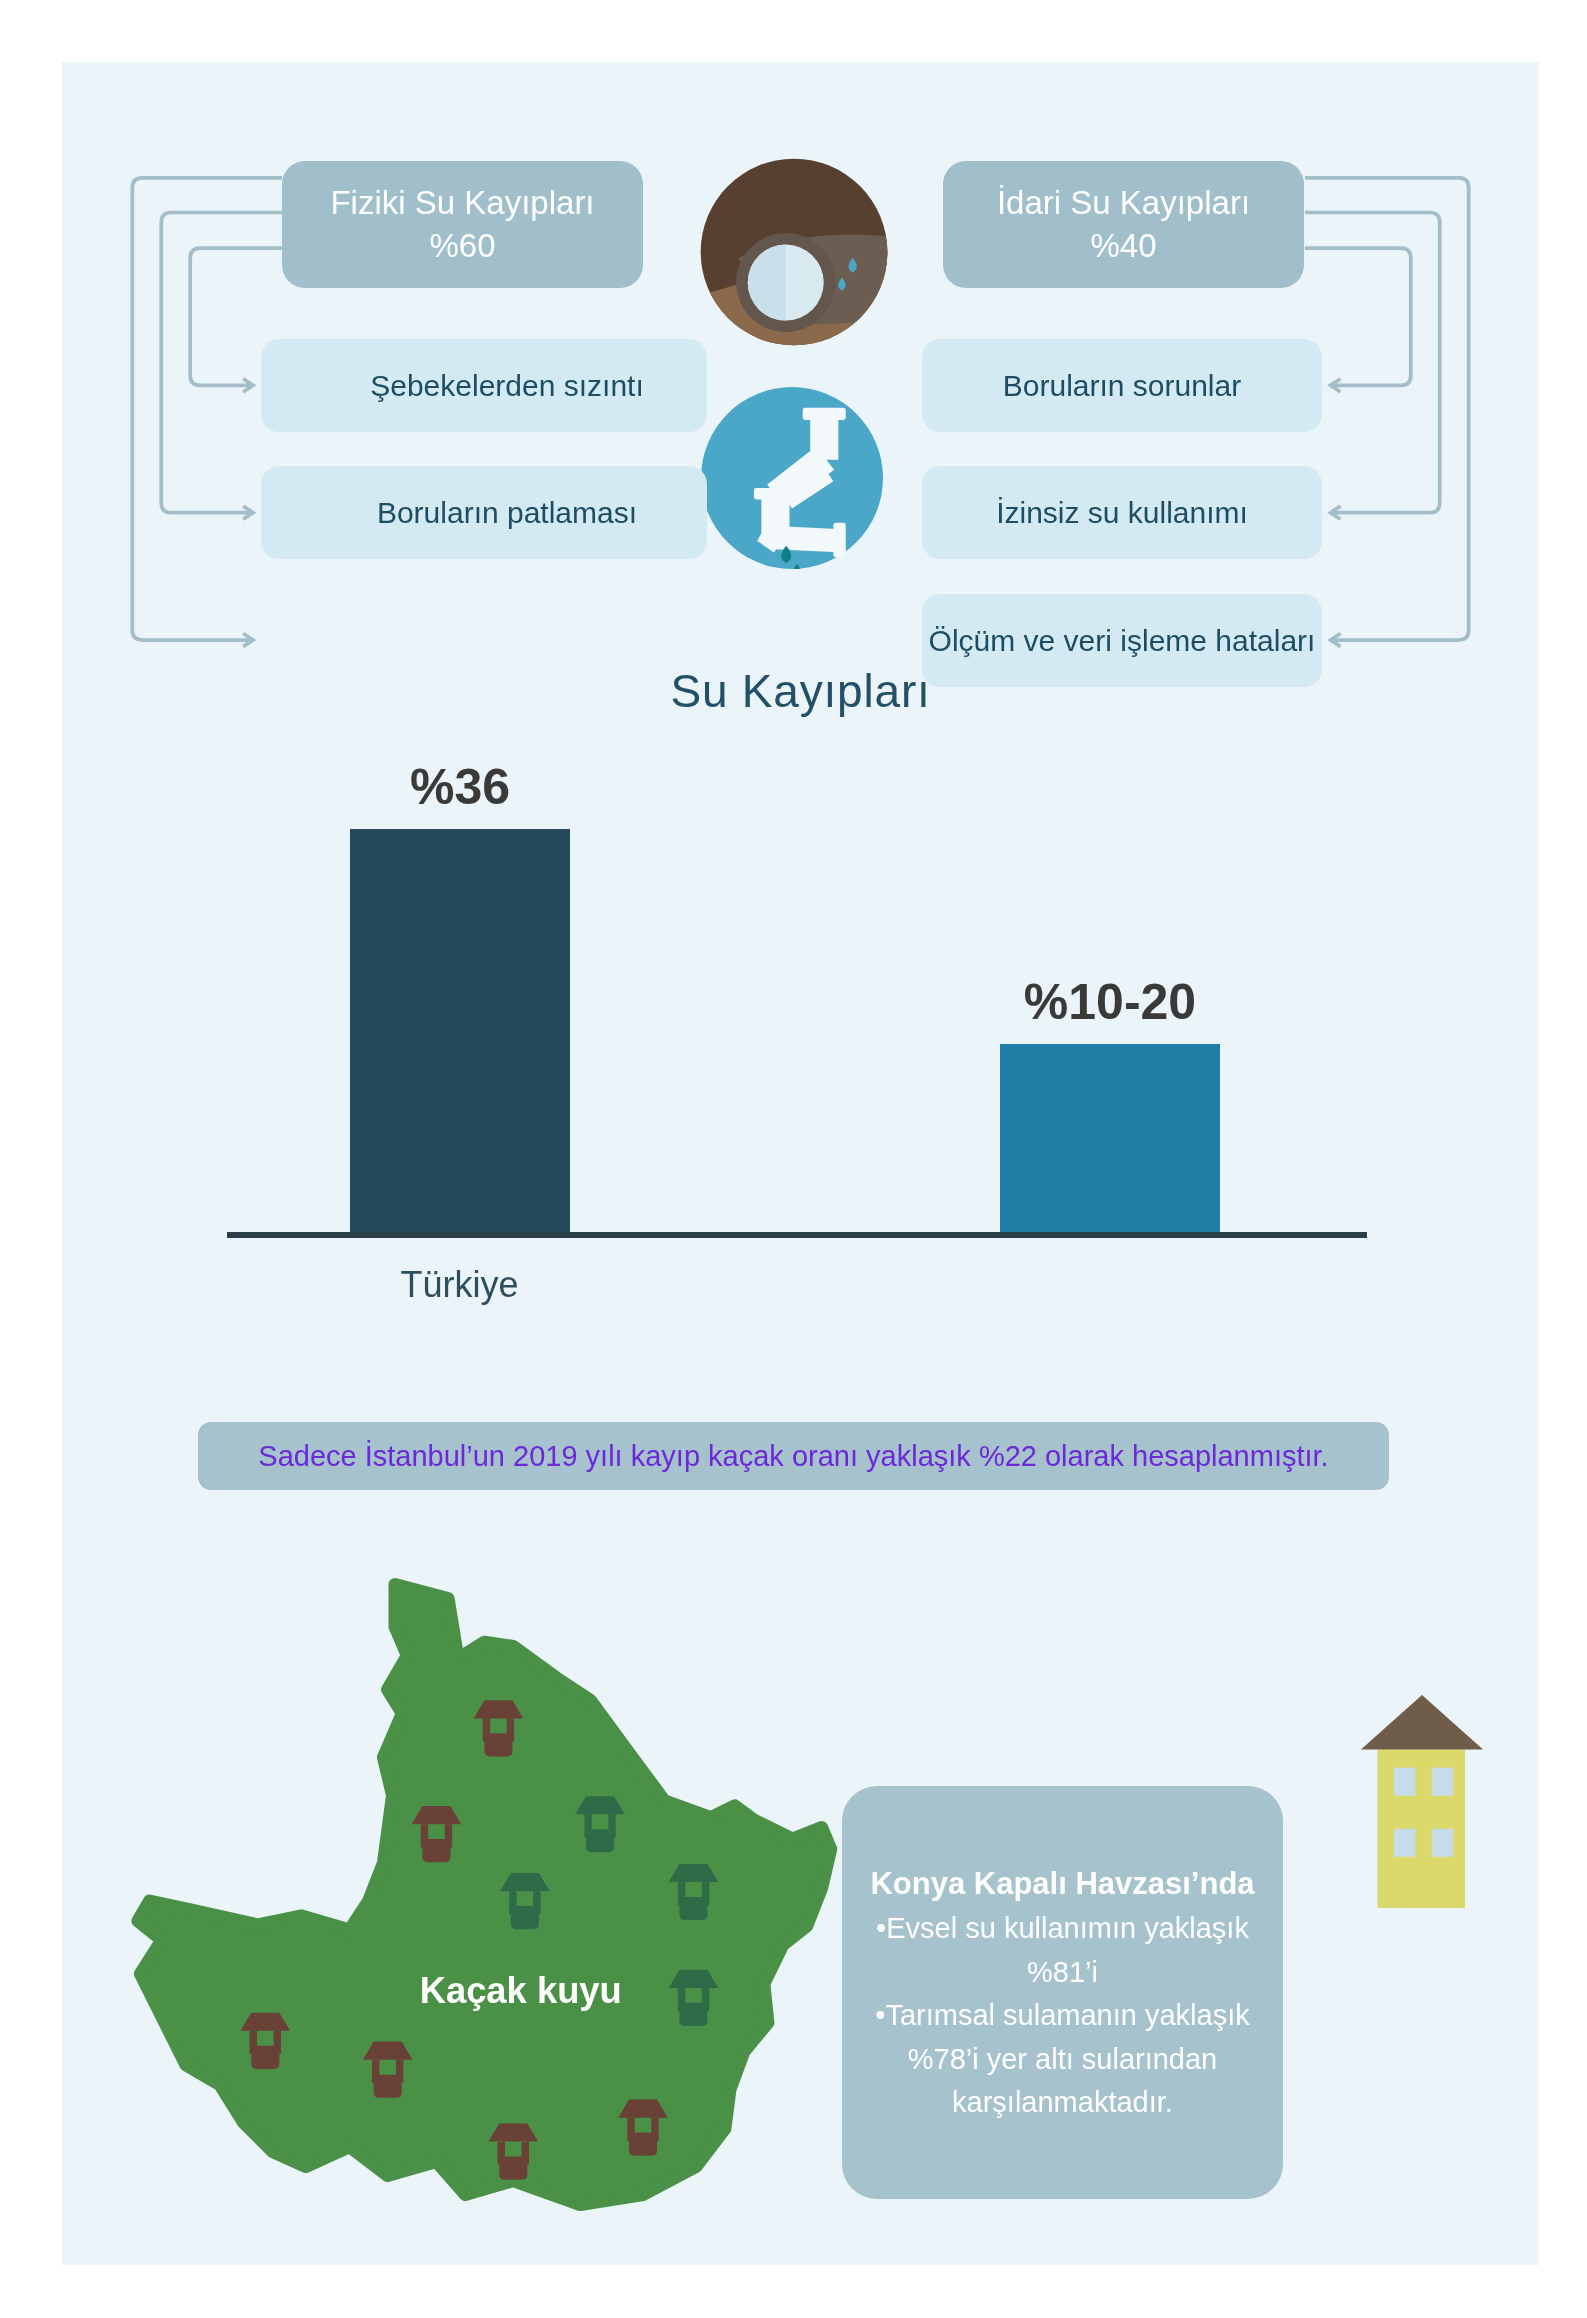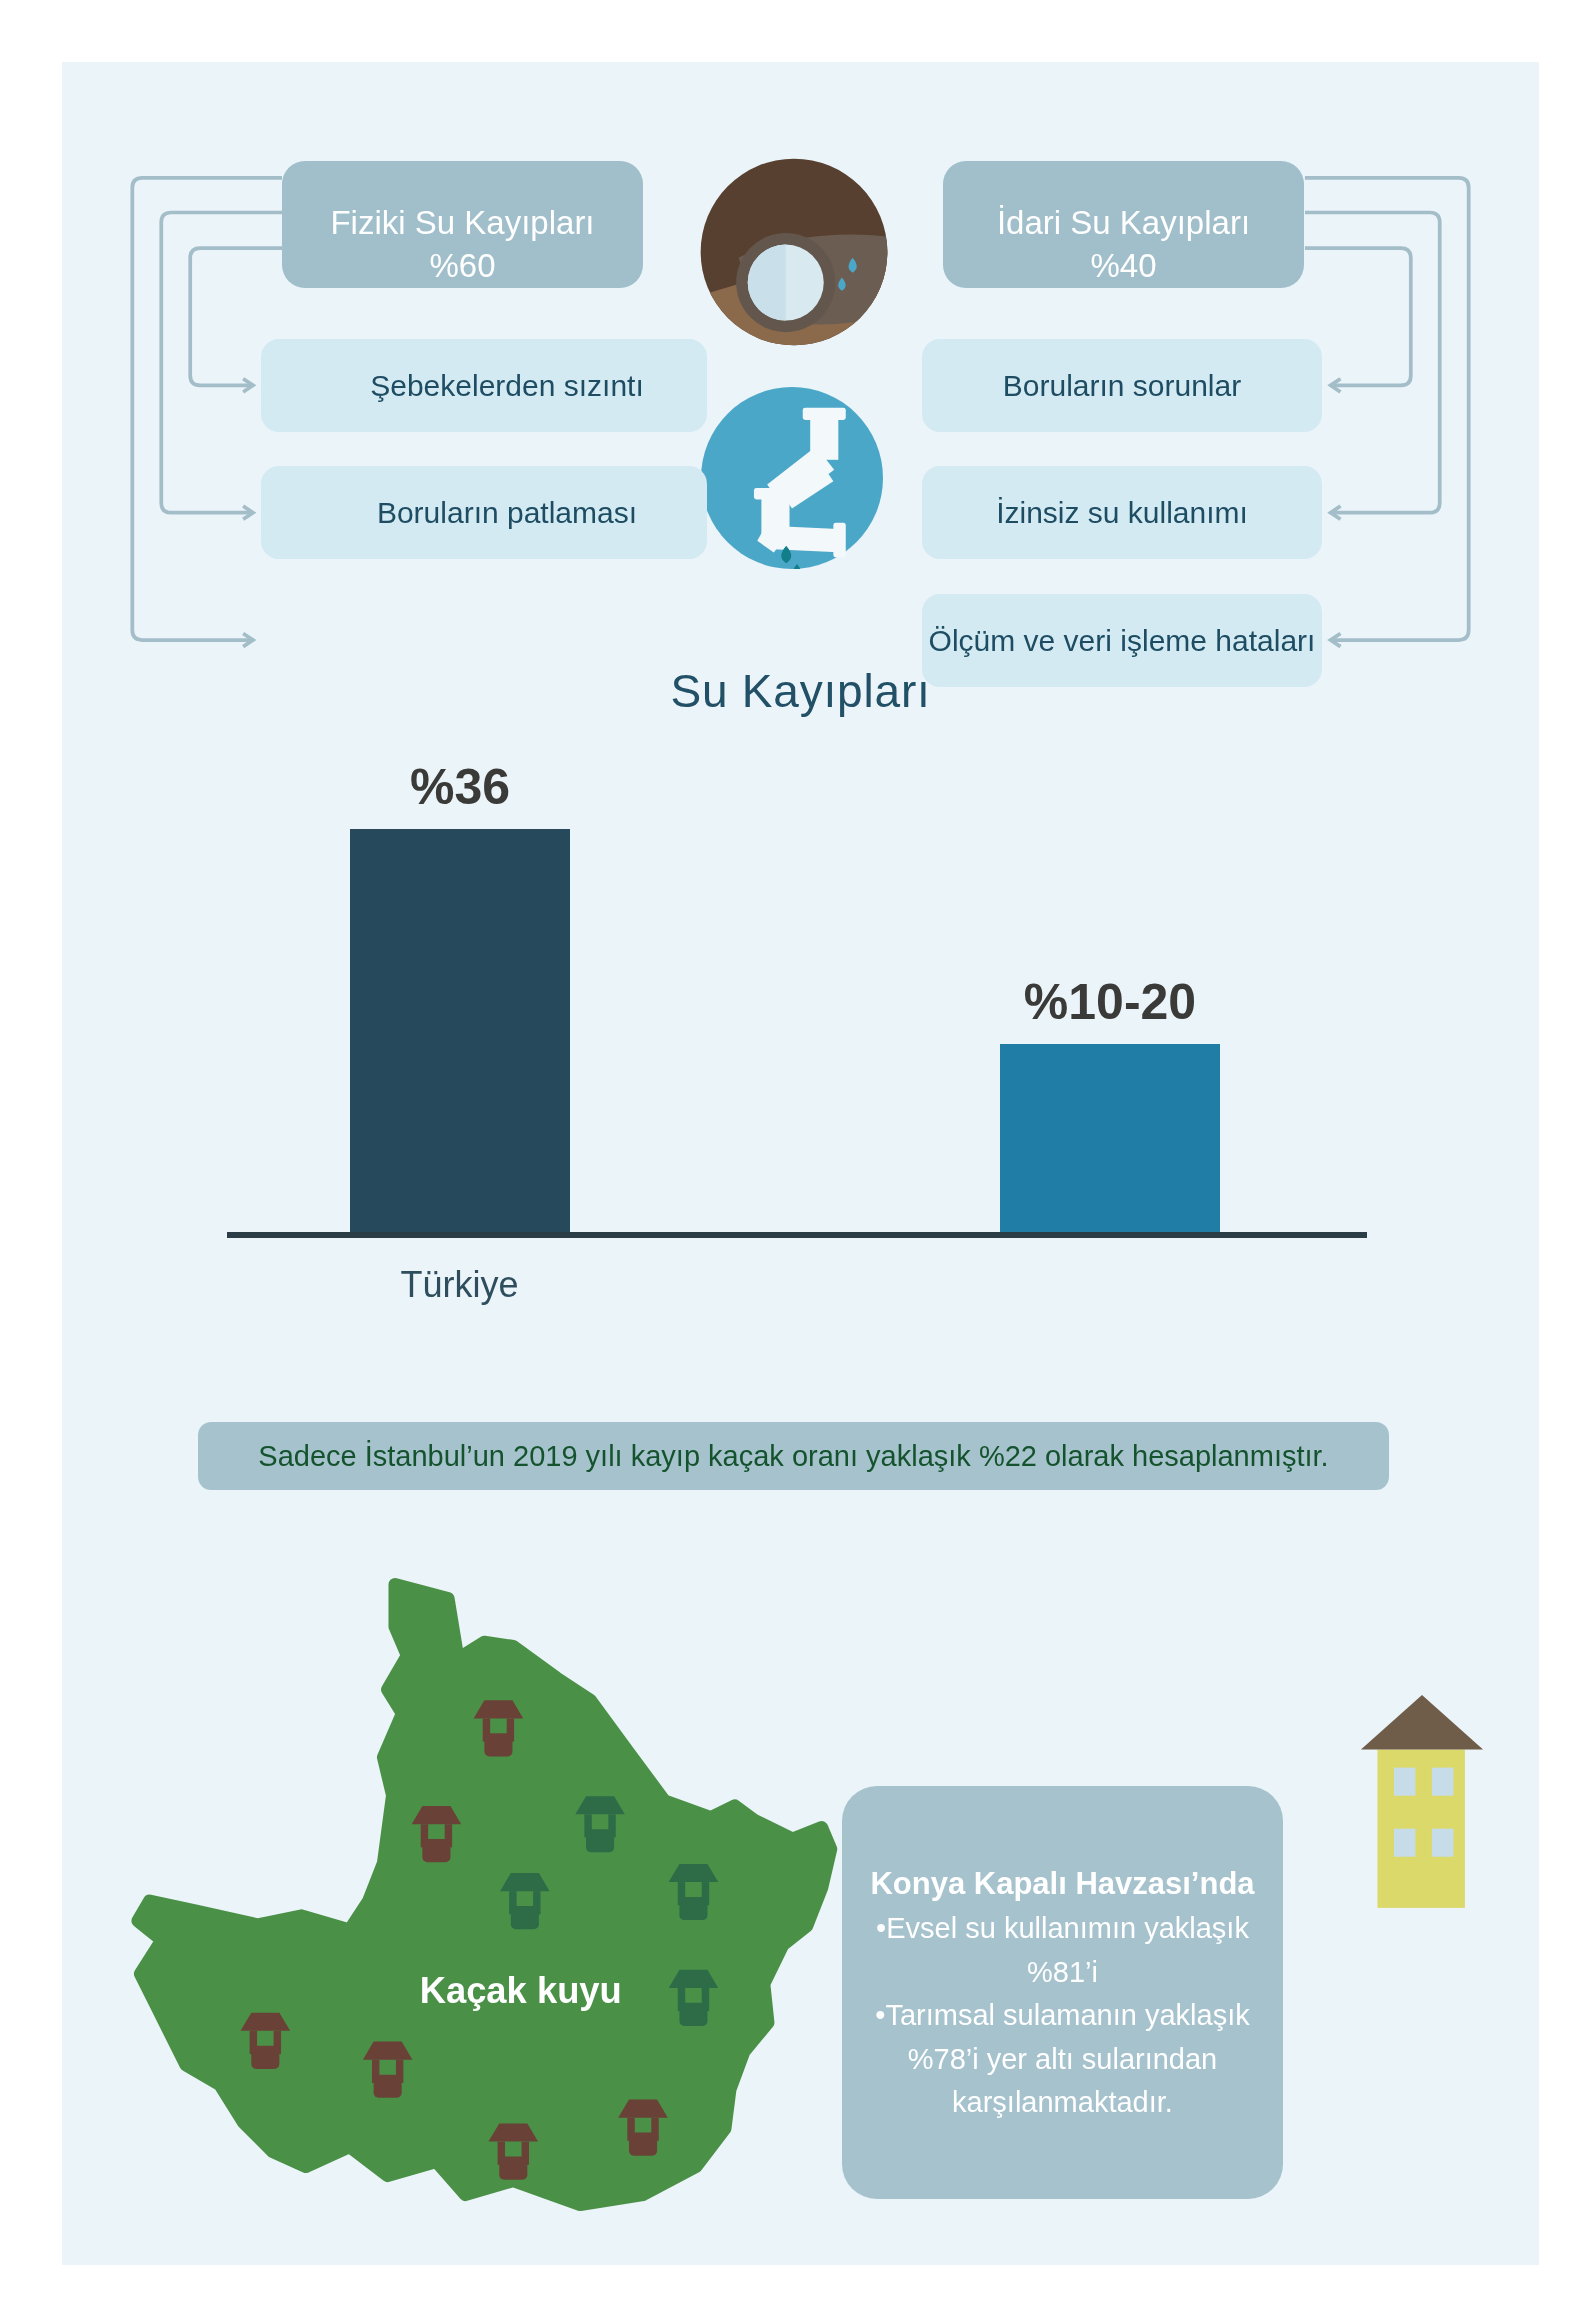--- a/index.html
+++ b/index.html
@@ -10,21 +10,21 @@
   }
   .card{
     position:absolute;left:62px;top:62px;width:1477px;height:2203px;
     background:#EBF4F9;
   }
 
   
   .hdr-box{
     position:absolute;width:361px;height:127px;border-radius:23px;
     background:#A0BFCB;color:#ffffff;
-    display:flex;flex-direction:column;align-items:center;justify-content:flex-end;
+    display:flex;flex-direction:column;align-items:center;justify-content:center;
     font-size:33px;line-height:1.3;text-align:center;
   }
   .hdr-left{left:220px;top:99px;}
   .hdr-right{left:881px;top:99px;}
   .item-box{
     position:absolute;width:400px;height:93px;border-radius:18px;
     background:#D3EAF2;color:#1E4D63;
     display:flex;align-items:center;justify-content:center;
     font-size:30px;text-align:center;
   }
@@ -49,21 +49,21 @@
   .axis-line{position:absolute;left:165px;top:1170px;width:1140px;height:5.8px;background:#2B3E48;}
   .cat-label{
     position:absolute;top:1199px;width:347px;text-align:center;
     font-size:36px;color:#2E4E5E;line-height:1.35;
   }
   .cl1{left:224px;} .cl2{left:874px;}
 
   
   .banner{
     position:absolute;left:136px;top:1360px;width:1191px;height:68px;border-radius:13.2px;
-    background:#A5C2CD;color:#14532d;font-size:29px;
+    background:#A5C2CD;color:#6d28d9;font-size:29px;
     display:flex;align-items:center;justify-content:center;text-align:center;
   }
 
   
   #map-svg{position:absolute;left:33px;top:1468px;}
   .map-shape{fill:#4A9147;stroke:#4A9147;stroke-width:16;stroke-linejoin:round;}
   .map-label{
     font-family:"Liberation Sans", sans-serif;font-size:44px;font-weight:bold;fill:#ffffff;
   }
 

